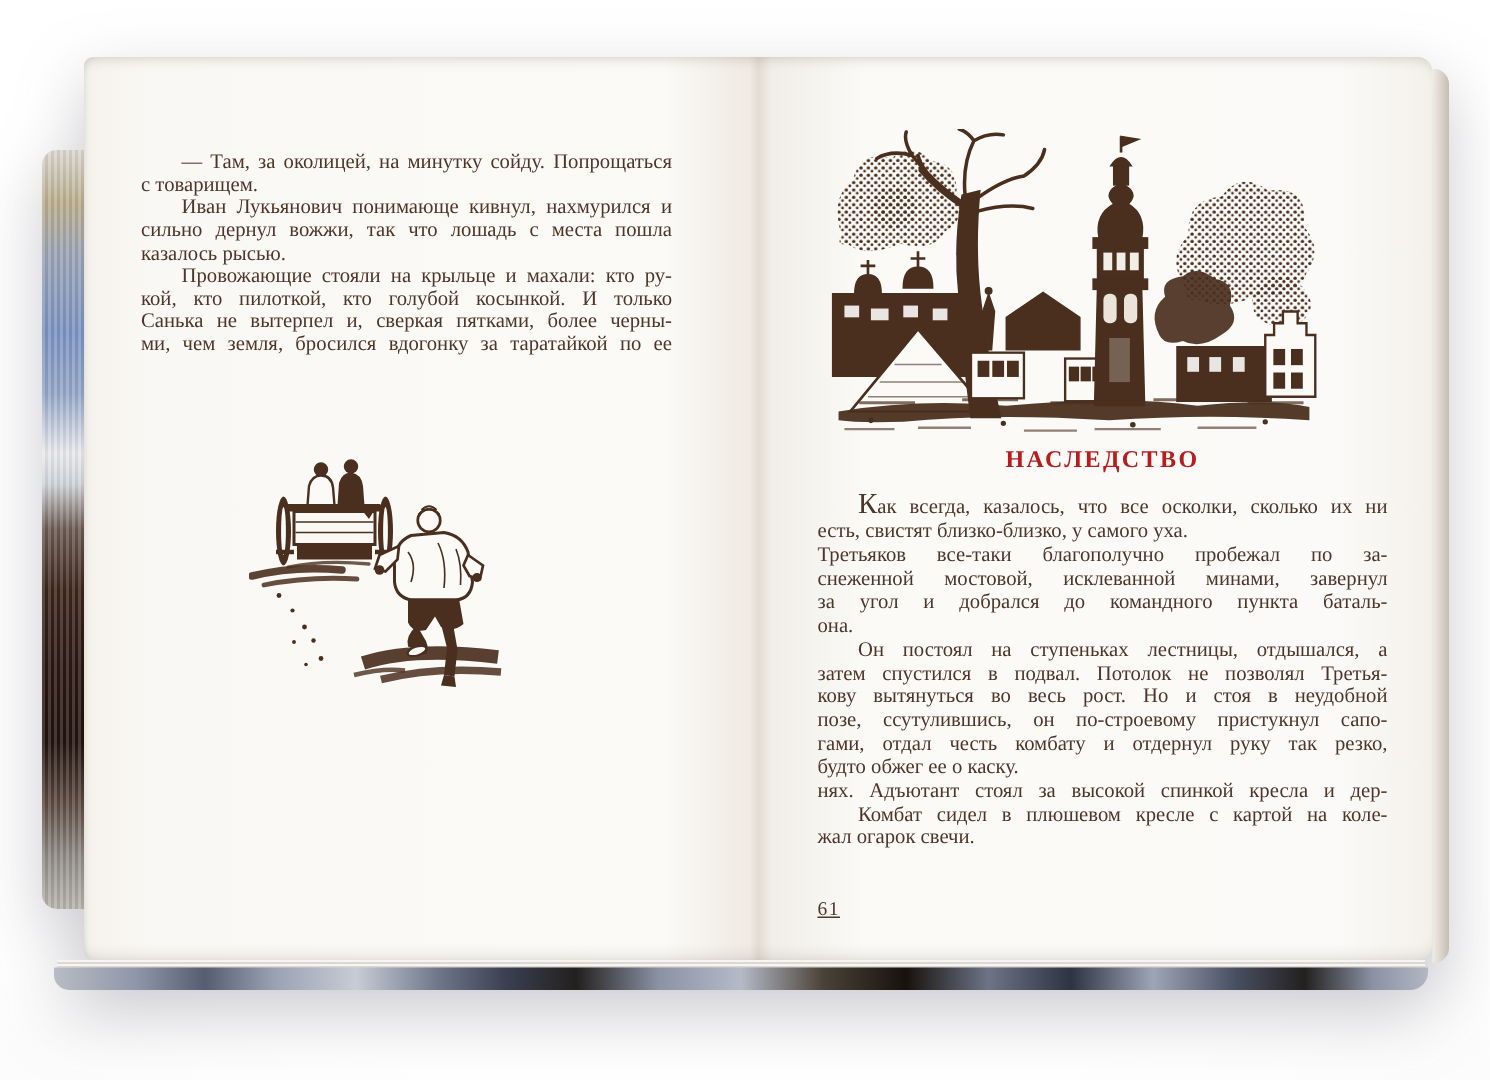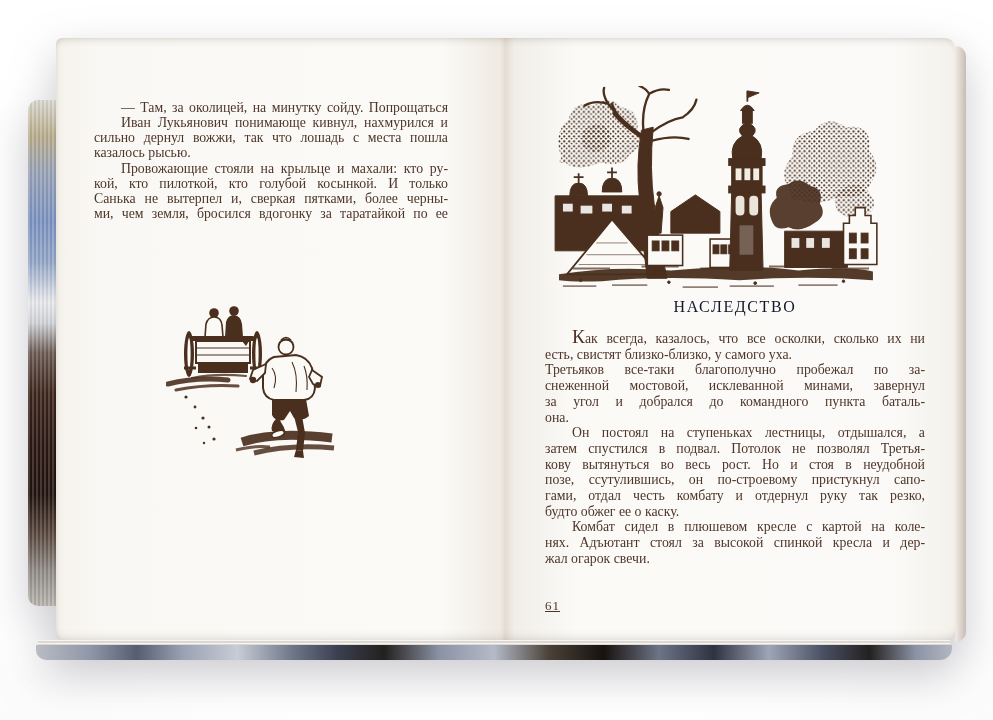--- a/index.html
+++ b/index.html
@@ -62,21 +62,21 @@
   .ln{font-size:13.8px;text-align:justify;text-align-last:justify;}
   .lp-text{left:38px;top:62px;width:354px;}
   .lp-text .ln{line-height:15.15px;}
   .rp-text{left:47px;top:289px;width:380px;}
   .rp-text .ln{line-height:15.7px;}
   .ln.end{text-align-last:left;}
   .ln.first{padding-left:27px;}
   .ln.lead::first-letter{font-size:1.4em;line-height:1;}
   .chapter-heading{
     position:absolute;left:47px;top:260px;width:380px;
-    text-align:center;font-size:16px;letter-spacing:1.6px;color:#0f172a;
+    text-align:center;font-size:16px;letter-spacing:1.6px;color:#b91c1c;font-weight:bold;
   }
   .folio{
     position:absolute;left:47px;top:560px;width:380px;
     font-size:13px;letter-spacing:1px;color:#4e3529;text-decoration:underline;
   }
 
   
   .illo{position:absolute;}
   .lp-illo{left:110px;top:262px;width:170px;height:165px;}
   .rp-illo{left:54px;top:48px;width:326px;height:206px;}
@@ -89,20 +89,21 @@
     <div class="edge-left"></div>
     <div class="white-stack"></div>
     <div class="edge-bottom"></div>
     <div class="edge-right"></div>
     <div class="spread"></div>
 
     <div class="page left">
       <div class="page-text lp-text">
         <div class="para">
           <div class="ln first jl">— Там, за околицей, на минутку сойду. Попрощаться</div>
+          <div class="ln end">с товарищем.</div>
         </div>
         <div class="para">
           <div class="ln first jl">Иван Лукьянович понимающе кивнул, нахмурился и</div>
           <div class="ln jl">сильно дернул вожжи, так что лошадь с места пошла</div>
           <div class="ln end">казалось рысью.</div>
         </div>
         <div class="para">
           <div class="ln first jl">Провожающие стояли на крыльце и махали: кто ру-</div>
           <div class="ln jl">кой, кто пилоткой, кто голубой косынкой. И только</div>
           <div class="ln jl">Санька не вытерпел и, сверкая пятками, более черны-</div>
@@ -267,22 +268,22 @@
         </div>
         <div class="para">
           <div class="ln first jl">Он постоял на ступеньках лестницы, отдышался, а</div>
           <div class="ln jl">затем спустился в подвал. Потолок не позволял Третья-</div>
           <div class="ln jl">кову вытянуться во весь рост. Но и стоя в неудобной</div>
           <div class="ln jl">позе, ссутулившись, он по-строевому пристукнул сапо-</div>
           <div class="ln jl">гами, отдал честь комбату и отдернул руку так резко,</div>
           <div class="ln end">будто обжег ее о каску.</div>
         </div>
         <div class="para">
+          <div class="ln jl">нях. Адъютант стоял за высокой спинкой кресла и дер-</div>
           <div class="ln first jl">Комбат сидел в плюшевом кресле с картой на коле-</div>
-          <div class="ln jl">нях. Адъютант стоял за высокой спинкой кресла и дер-</div>
           <div class="ln end">жал огарок свечи.</div>
         </div>
       </div>
 
       <div class="folio">61</div>
     </div>
   </div>
 </div>
 
 </body></html>

